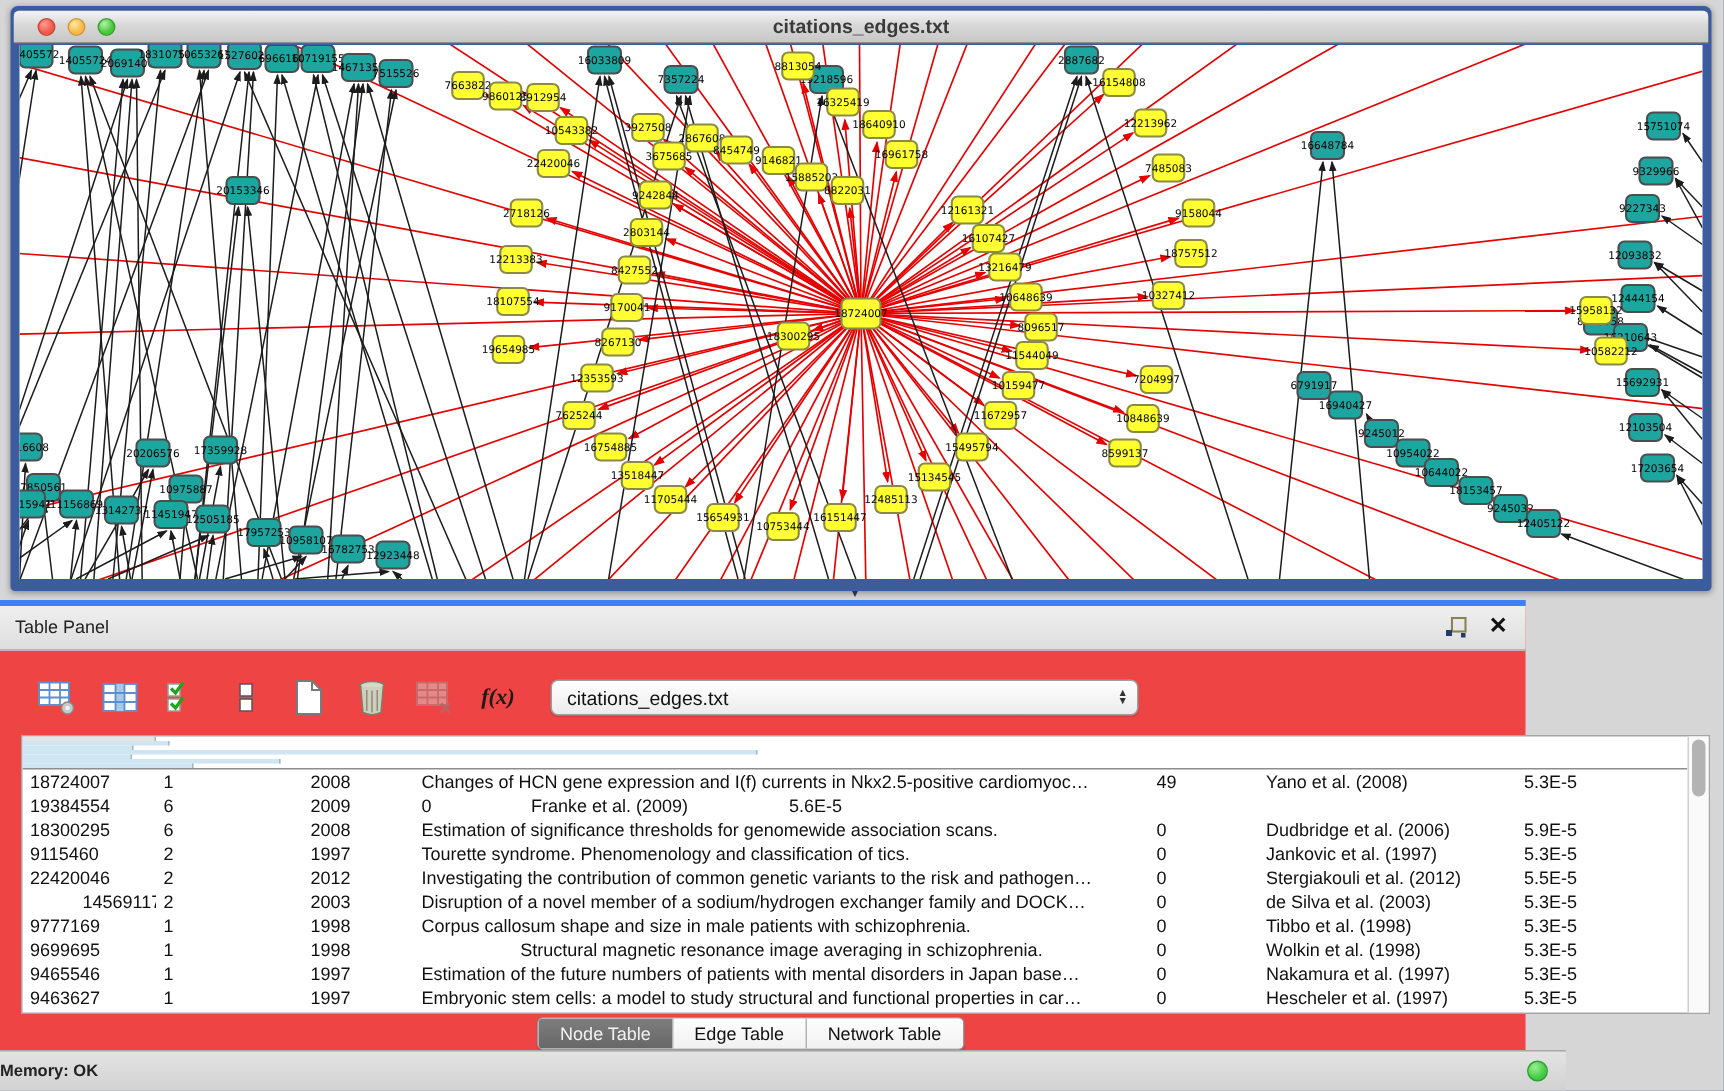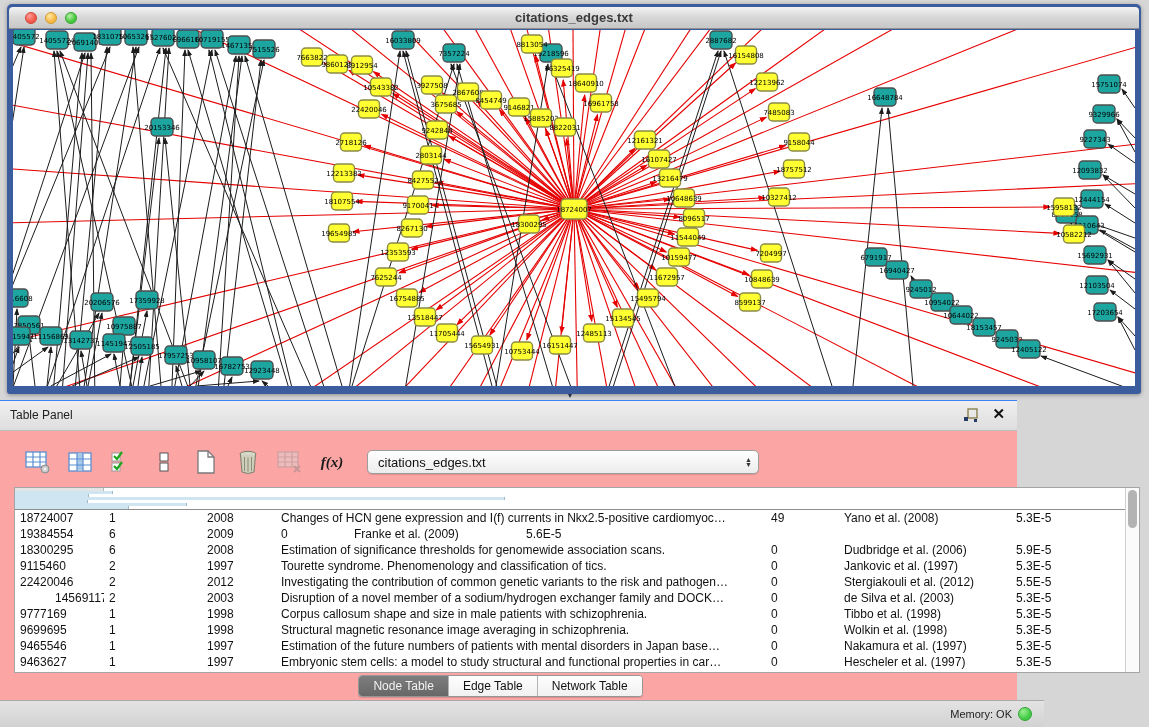--- a/index.html
+++ b/index.html
@@ -28,21 +28,21 @@
   svg line.e-blk { stroke:#1c1c1c; stroke-width:1; }
   svg rect.n-y { fill:#ffff32; stroke:#8a8a45; stroke-width:1.4; }
   svg rect.n-t { fill:#1da5a0; stroke:#4d4d4d; stroke-width:1.4; }
 
   
   #splitter { position:absolute; left:562px; top:392px; width:16px; height:8px;
     font-size:8px; color:#27324f; line-height:8px; text-align:center; cursor:row-resize; }
 
   
   #table-panel { position:absolute; left:0; top:400px; width:1017px; height:300px;
-    background:#fca5a5; border-top:1px solid #3b82f6; }
+    background:#ef4444; border-top:4px solid #3b82f6; }
   .panel-header { position:relative; height:30px;
     background:linear-gradient(#efefef,#dedede); border-bottom:1px solid #bcbcbc; }
   .panel-title { position:absolute; left:10px; top:7px; font-size:12px; color:#222; }
   .panel-float { position:absolute; right:38px; top:7px; width:16px; height:15px; cursor:pointer; }
   .panel-close { position:absolute; right:12px; top:4px; font-size:15px; font-weight:bold;
     color:#111; cursor:pointer; }
 
   .toolbar { position:absolute; left:23px; top:45px; height:32px; display:flex;
     align-items:center; gap:12px; }
   .tool { width:30px; height:28px; display:flex; align-items:center; justify-content:center;
@@ -80,21 +80,21 @@
   .seg { display:inline-flex; border:1px solid #979797; border-radius:4px; overflow:hidden;
     background:#fdfdfd; box-shadow:0 1px 1px rgba(0,0,0,.15); }
   .seg-btn { height:20px; line-height:20px; padding:0 14px; font-size:12px; color:#111;
     border-left:1px solid #b4b4b4; cursor:pointer; background:linear-gradient(#fefefe,#f1f1f1); }
   .seg-btn:first-child { border-left:none; }
   .seg-btn.active { background:linear-gradient(#7e7e7e,#676767); color:#f2f2f2; }
 
   
   #status-bar { position:absolute; left:0; top:700px; width:1044px; height:27px;
     background:linear-gradient(#e3e3e3,#d2d2d2); border-top:1px solid #aaa;
-    display:flex; align-items:center; justify-content:flex-end; padding-right:12px; gap:6px; }
+    display:flex; align-items:center; justify-content:space-between; padding-right:12px; gap:6px;font-weight:bold; }
   .mem-label { font-size:11px; color:#222; }
   .mem-dot { width:14px; height:14px; border-radius:50%;
     background:radial-gradient(circle at 35% 30%, #9bee8e, #3ecb43 65%);
     border:1px solid #2da332; }
 </style>
 </head>
 <body>
 
 <div id="net-window">
   <div class="titlebar">
@@ -669,21 +669,21 @@
             <div class="td" style="width: 74px;">1998</div>
             <div class="td" style="width: 490px;">Corpus callosum shape and size in male patients with schizophrenia.</div>
             <div class="td" style="width: 73px;">0</div>
             <div class="td" style="width: 172px;">Tibbo et al. (1998)</div>
             <div class="td" style="width: 114px;">5.3E-5</div>
           </div>
           <div class="tr">
             <div class="td" style="width: 89px;">9699695</div>
             <div class="td" style="width: 98px;">1</div>
             <div class="td" style="width: 74px;">1998</div>
-            <div class="td" style="width: 490px;">Structural magnetic resonance image averaging in schizophrenia.</div>
+            <div class="td" style="width: 490px; text-align: center;">Structural magnetic resonance image averaging in schizophrenia.</div>
             <div class="td" style="width: 73px;">0</div>
             <div class="td" style="width: 172px;">Wolkin et al. (1998)</div>
             <div class="td" style="width: 114px;">5.3E-5</div>
           </div>
           <div class="tr">
             <div class="td" style="width: 89px;">9465546</div>
             <div class="td" style="width: 98px;">1</div>
             <div class="td" style="width: 74px;">1997</div>
             <div class="td" style="width: 490px;">Estimation of the future numbers of patients with mental disorders in Japan base…</div>
             <div class="td" style="width: 73px;">0</div>

